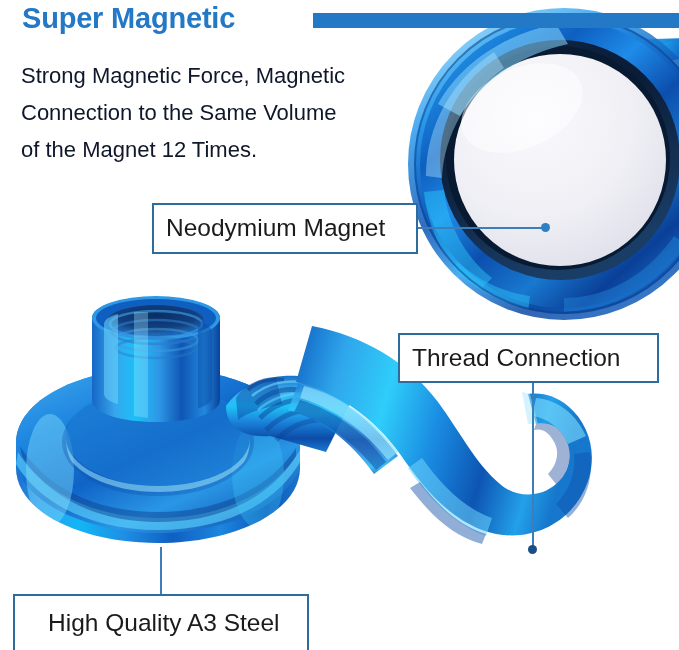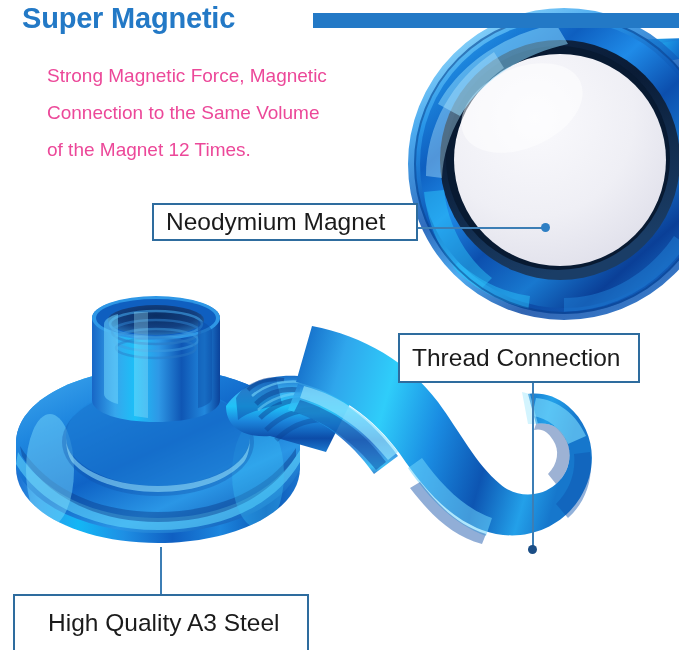--- a/index.html
+++ b/index.html
@@ -56,25 +56,24 @@
     background: #2379C6;
     z-index: 6;
   }
 
   
   .bodycopy {
     position: absolute;
     left: 13px;
     top: 57px;
     width: 420px;
-    font-size: 19px;
+    font-size: 22px;
     line-height: 37px;
-    color: #ec4899;
+    color: #0f172a;
     z-index: 6;
-    margin-left: 26px;
   }
   .bodycopy span { display: block; white-space: nowrap; }
 
   
   .callout {
     position: absolute;
     box-sizing: border-box;
     background: #ffffff;
     border: 2px solid #2E6C9E;
     display: flex;
@@ -83,26 +82,26 @@
   }
   .callout .txt {
     font-size: 24.5px;
     color: #1b1b1b;
     white-space: nowrap;
     line-height: 1;
   }
 
   #callout-neodymium {
     left: 144px; top: 203px;
-    width: 266px; height: 38px;
+    width: 266px; height: 51px;
     padding-left: 12px;
   }
   #callout-thread {
     left: 390px; top: 333px;
-    width: 242px; height: 50px;
+    width: 261px; height: 50px;
     padding-left: 12px;
   }
   #callout-steel {
     left: 5px; top: 594px;
     width: 296px; height: 58px;
     padding-left: 33px;
   }
 
   
   .leader {

